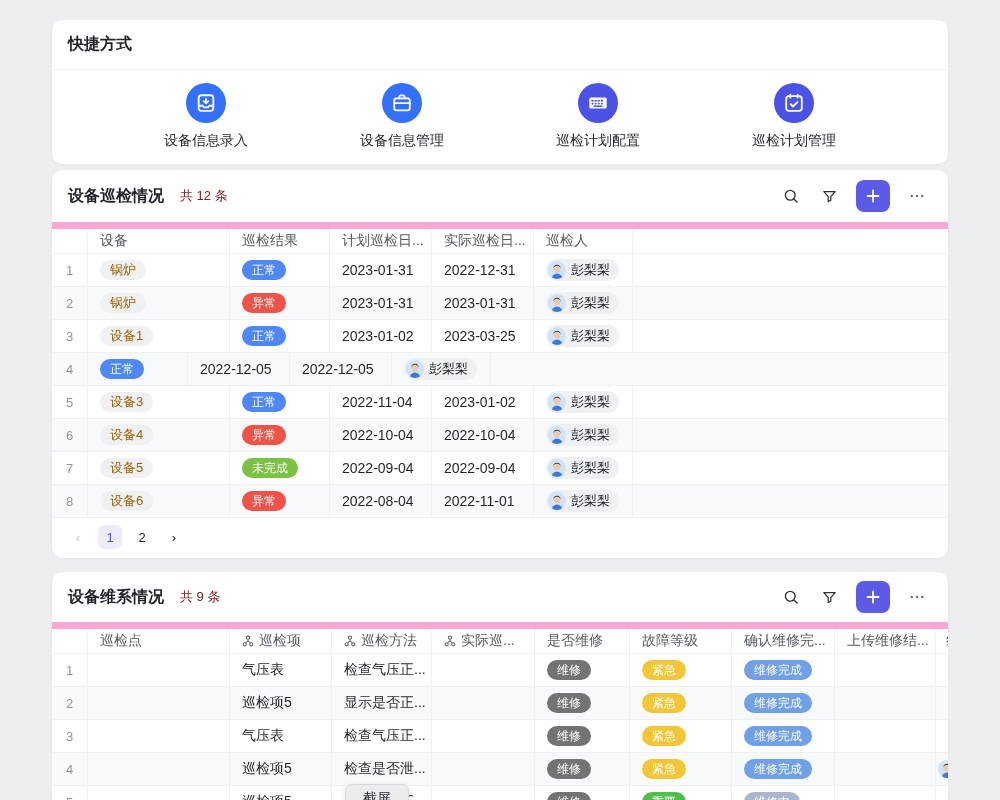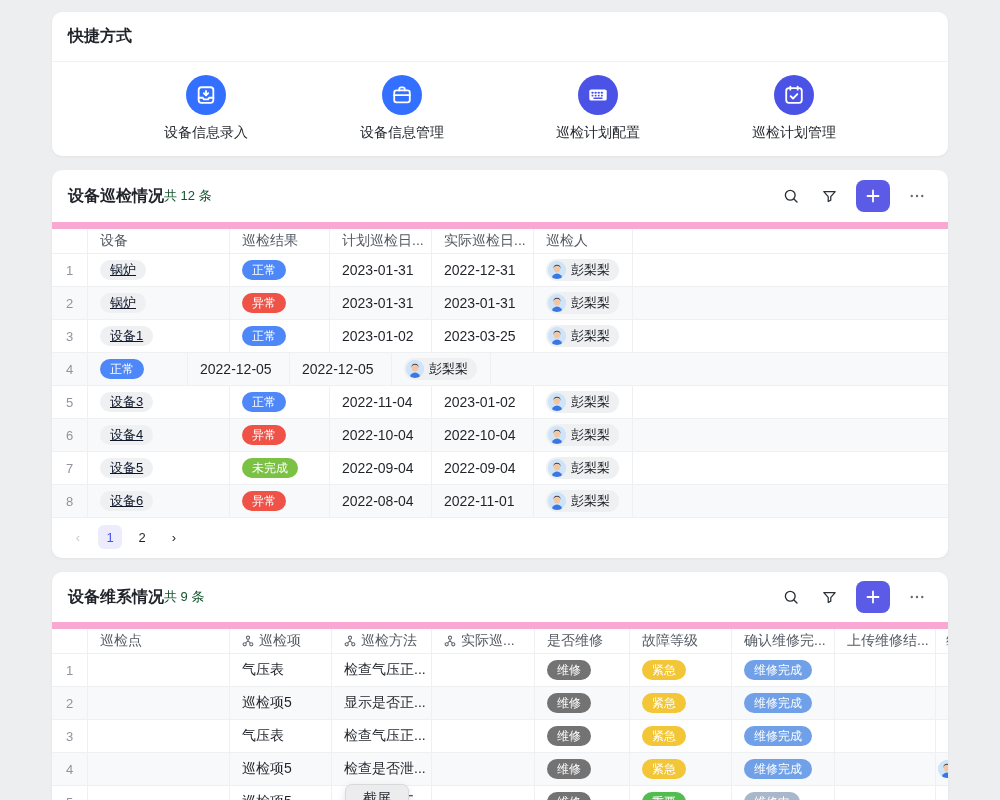--- a/index.html
+++ b/index.html
@@ -9,39 +9,39 @@
     background:#eceef0;
     font-family:"Liberation Sans", sans-serif;
     color:#1f2329;
   }
   .panel {
     position:absolute; left:52px; width:896px;
     background:#ffffff; border-radius:10px;
     box-shadow:0 1px 3px rgba(31,35,41,.05);
     overflow:hidden;
   }
-  #panel-shortcuts   { top:12px;  height:144px; }
+  #panel-shortcuts   { top:20px;  height:144px; }
   #panel-inspection  { top:170px; height:388px; }
   #panel-maintenance { top:572px; height:282px; }
 
   
   .sc-header { height:50px; display:flex; align-items:center; padding:0 16px;
                border-bottom:1px solid #f0f1f3; }
   .sc-title  { font-size:16px; font-weight:700; }
   .sc-row    { display:flex; padding:13px 56px 0; }
   .sc-item   { flex:1; display:flex; flex-direction:column; align-items:center; gap:9px; cursor:pointer; }
   .sc-circle { width:40px; height:40px; border-radius:50%;
                display:flex; align-items:center; justify-content:center; }
   .sc-label  { font-size:14px; color:#1f2329; }
 
   
   .tbl-header { height:52px; display:flex; align-items:center; padding:0 16px; }
   #panel-maintenance .tbl-header { height:50px; }
   .tbl-title  { font-size:16px; font-weight:700; }
-  .tbl-count  { font-size:13px; color:#14532d; margin-left:0; }
+  .tbl-count  { font-size:13px; color:#7f1d1d; margin-left:16px; }
   .hdr-actions{ margin-left:auto; display:flex; align-items:center; gap:8px; }
   .icon-btn   { width:30px; height:30px; border-radius:6px;
                 display:flex; align-items:center; justify-content:center; cursor:pointer; }
   .add-btn    { width:34px; height:32px; border-radius:8px; background:#5b5be8;
                 display:flex; align-items:center; justify-content:center; cursor:pointer;
                 margin:0 4px; }
 
   .thead { display:flex; height:32px; border-top:7px solid #f9a8d4; border-bottom:1px solid #eef0f2; }
   .thead .td { color:#545a63; }
   .rows .tr { display:flex; height:33px; border-bottom:1px solid #eef0f2; background:#fff; }
@@ -58,21 +58,21 @@
   .t1-c3{width:102px} .t1-c4{width:102px} .t1-c5{width:99px}
   
   .t2-c0{width:36px} .t2-c1{width:142px} .t2-c2{width:102px} .t2-c3{width:100px}
   .t2-c4{width:103px} .t2-c5{width:95px} .t2-c6{width:102px} .t2-c7{width:103px}
   .t2-c8{width:101px} .t2-c9{width:12px}
 
   
   .pill { height:20px; border-radius:10px; padding:0 10px;
           display:inline-flex; align-items:center; font-size:12px;
           color:#fff; flex:none; }
-  .pill.gray { background:#eff0f2; color:#0f172a; font-size:13px;text-decoration:underline; }
+  .pill.gray { background:#eff0f2; color:#a16207; font-size:13px; }
   .pill.person { background:#eff0f2; color:#1f2329; font-size:13px;
                  height:22px; border-radius:11px; padding:0 9px 0 2px; gap:5px; }
   .tag-blue{background:#4e87f7} .tag-red{background:#ef5246} .tag-green{background:#7bc143}
   .tag-orange{background:#737373} .tag-yellow{background:#f2c636} .tag-softblue{background:#6fa0e8}
   .tag-grayblue{background:#a9b7ca} .tag-brightgreen{background:#52bd4f}
 
   .avatar { width:18px; height:18px; border-radius:50%; overflow:hidden;
             background:#cfe4f9; flex:none; display:inline-block; }
   .avatar svg{display:block}
 

